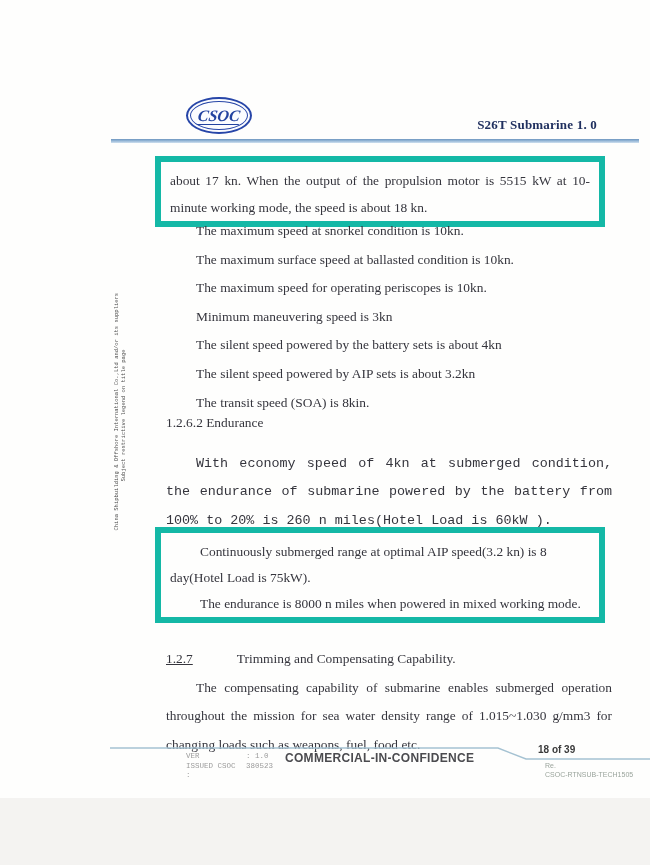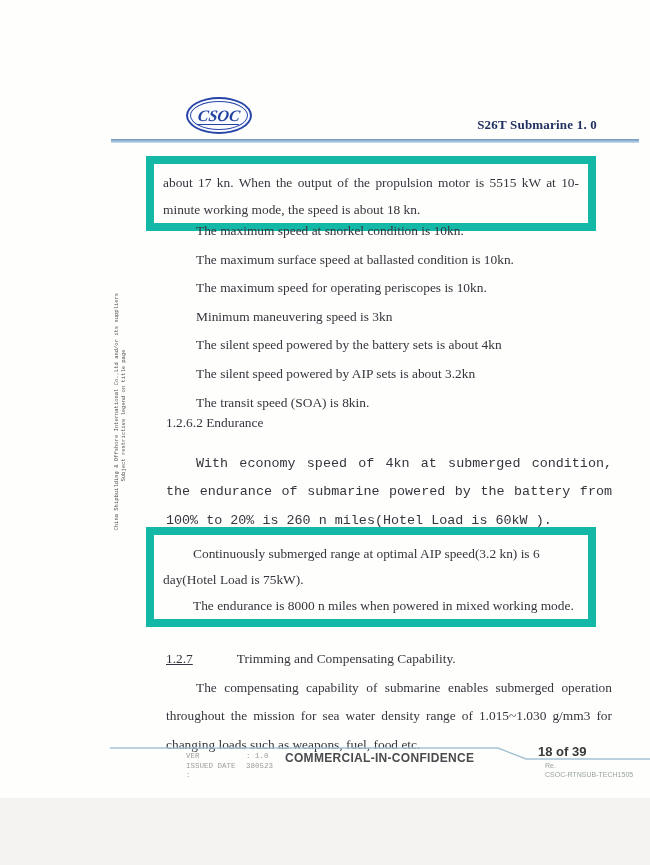--- a/index.html
+++ b/index.html
@@ -45,22 +45,22 @@
     font-family:"Liberation Mono",monospace;
     font-size:5.5px;line-height:7px;color:#4f4f4f;
     text-align:center;white-space:nowrap;
   }
 
   
   .tx{font-size:13.4px;color:#35353d;margin:0;}
   .abs{position:absolute;left:166px;width:446px;box-sizing:border-box;}
 
   .redbox{
-    position:absolute;left:146px;width:450px;box-sizing:border-box;
-    border:8px solid #14b8a6;background:transparent;
+    position:absolute;left:155px;width:450px;box-sizing:border-box;
+    border:6px solid #14b8a6;background:transparent;
   }
   .box1{top:156px;padding:5px 9px 0 9px;}
   .box1 p{line-height:27px;text-align:justify;}
   .box2{top:527px;padding:6px 9px 0 9px;}
   .box2 p{line-height:26px;}
   .box2 .p-ind{text-indent:30px;}
 
   .items{top:217px;}
   .item{line-height:28.6px;padding-left:30px;}
 
@@ -79,21 +79,21 @@
     display:grid;grid-template-columns:56px auto;column-gap:4px;row-gap:1px;
     font-family:Liberation Mono, monospace;font-size:7.5px;line-height:9px;color:#9b9b9b;
   }
   .classification{
     position:absolute;left:285px;top:751px;
     font-family:"Liberation Sans",sans-serif;font-size:12px;font-weight:600;
     letter-spacing:.3px;color:#4b4b4f;
   }
   .page-num{
     position:absolute;left:538px;top:744px;
-    font-family:"Liberation Sans",sans-serif;font-size:13px;font-weight:bold;color:#3a3a3a;text-align:right;
+    font-family:"Liberation Sans",sans-serif;font-size:10px;font-weight:bold;color:#3a3a3a;text-align:right;
   }
   .doc-ref{
     position:absolute;left:545px;top:762px;
     font-family:"Liberation Sans",sans-serif;font-size:7px;line-height:8.5px;color:#9aa49c;
   }
 </style>
 </head>
 <body>
 
 <div class="page">
@@ -120,38 +120,38 @@
     <p class="tx item">Minimum maneuvering speed is 3kn</p>
     <p class="tx item">The silent speed powered by the battery sets is about 4kn</p>
     <p class="tx item">The silent speed powered by AIP sets is about 3.2kn</p>
     <p class="tx item">The transit speed (SOA) is 8kin.</p>
   </div>
 
   <p class="tx abs h-sec h262">1.2.6.2 Endurance</p>
   <p class="tx abs para1">With economy speed of 4kn at submerged condition, the endurance of submarine powered by the battery from 100% to 20% is 260 n miles(Hotel Load is 60kW ).</p>
 
   <div class="redbox box2">
-    <p class="tx p-ind">Continuously submerged range at optimal AIP speed(3.2 kn) is 6 day(Hotel Load is 75kW).</p>
+    <p class="tx p-ind">Continuously submerged range at optimal AIP speed(3.2 kn) is 8 day(Hotel Load is 75kW).</p>
     <p class="tx p-ind">The endurance is 8000 n miles when powered in mixed working mode.</p>
   </div>
 
 
   <p class="tx abs h-sec h127">
     <span class="sec-num">1.2.7</span><span>Trimming and Compensating Capability.</span>
   </p>
   <p class="tx abs para2">The compensating capability of submarine enables submerged operation throughout the mission for sea water density range of 1.015~1.030 g/mm3 for changing loads such as weapons, fuel, food etc.</p>
 
   <svg class="footer-rule" viewBox="0 0 540 24" preserveAspectRatio="none">
     <polyline points="0,6 388,6 416,17 540,17" fill="none" stroke="#a5c2d2" stroke-width="1.4"></polyline>
   </svg>
 
   <div class="ver-block">
     <span>VER</span>
     <span>: 1.0</span>
-    <span>ISSUED DATE :</span>
+    <span>ISSUED CSOC :</span>
     <span>380523</span>
   </div>
 
   <div class="classification">COMMERCIAL-IN-CONFIDENCE</div>
 
   <div class="page-num">18 of 39</div>
 
   <div class="doc-ref">
     <div>Re.</div>
     <div>CSOC-RTNSUB-TECH1505</div>

